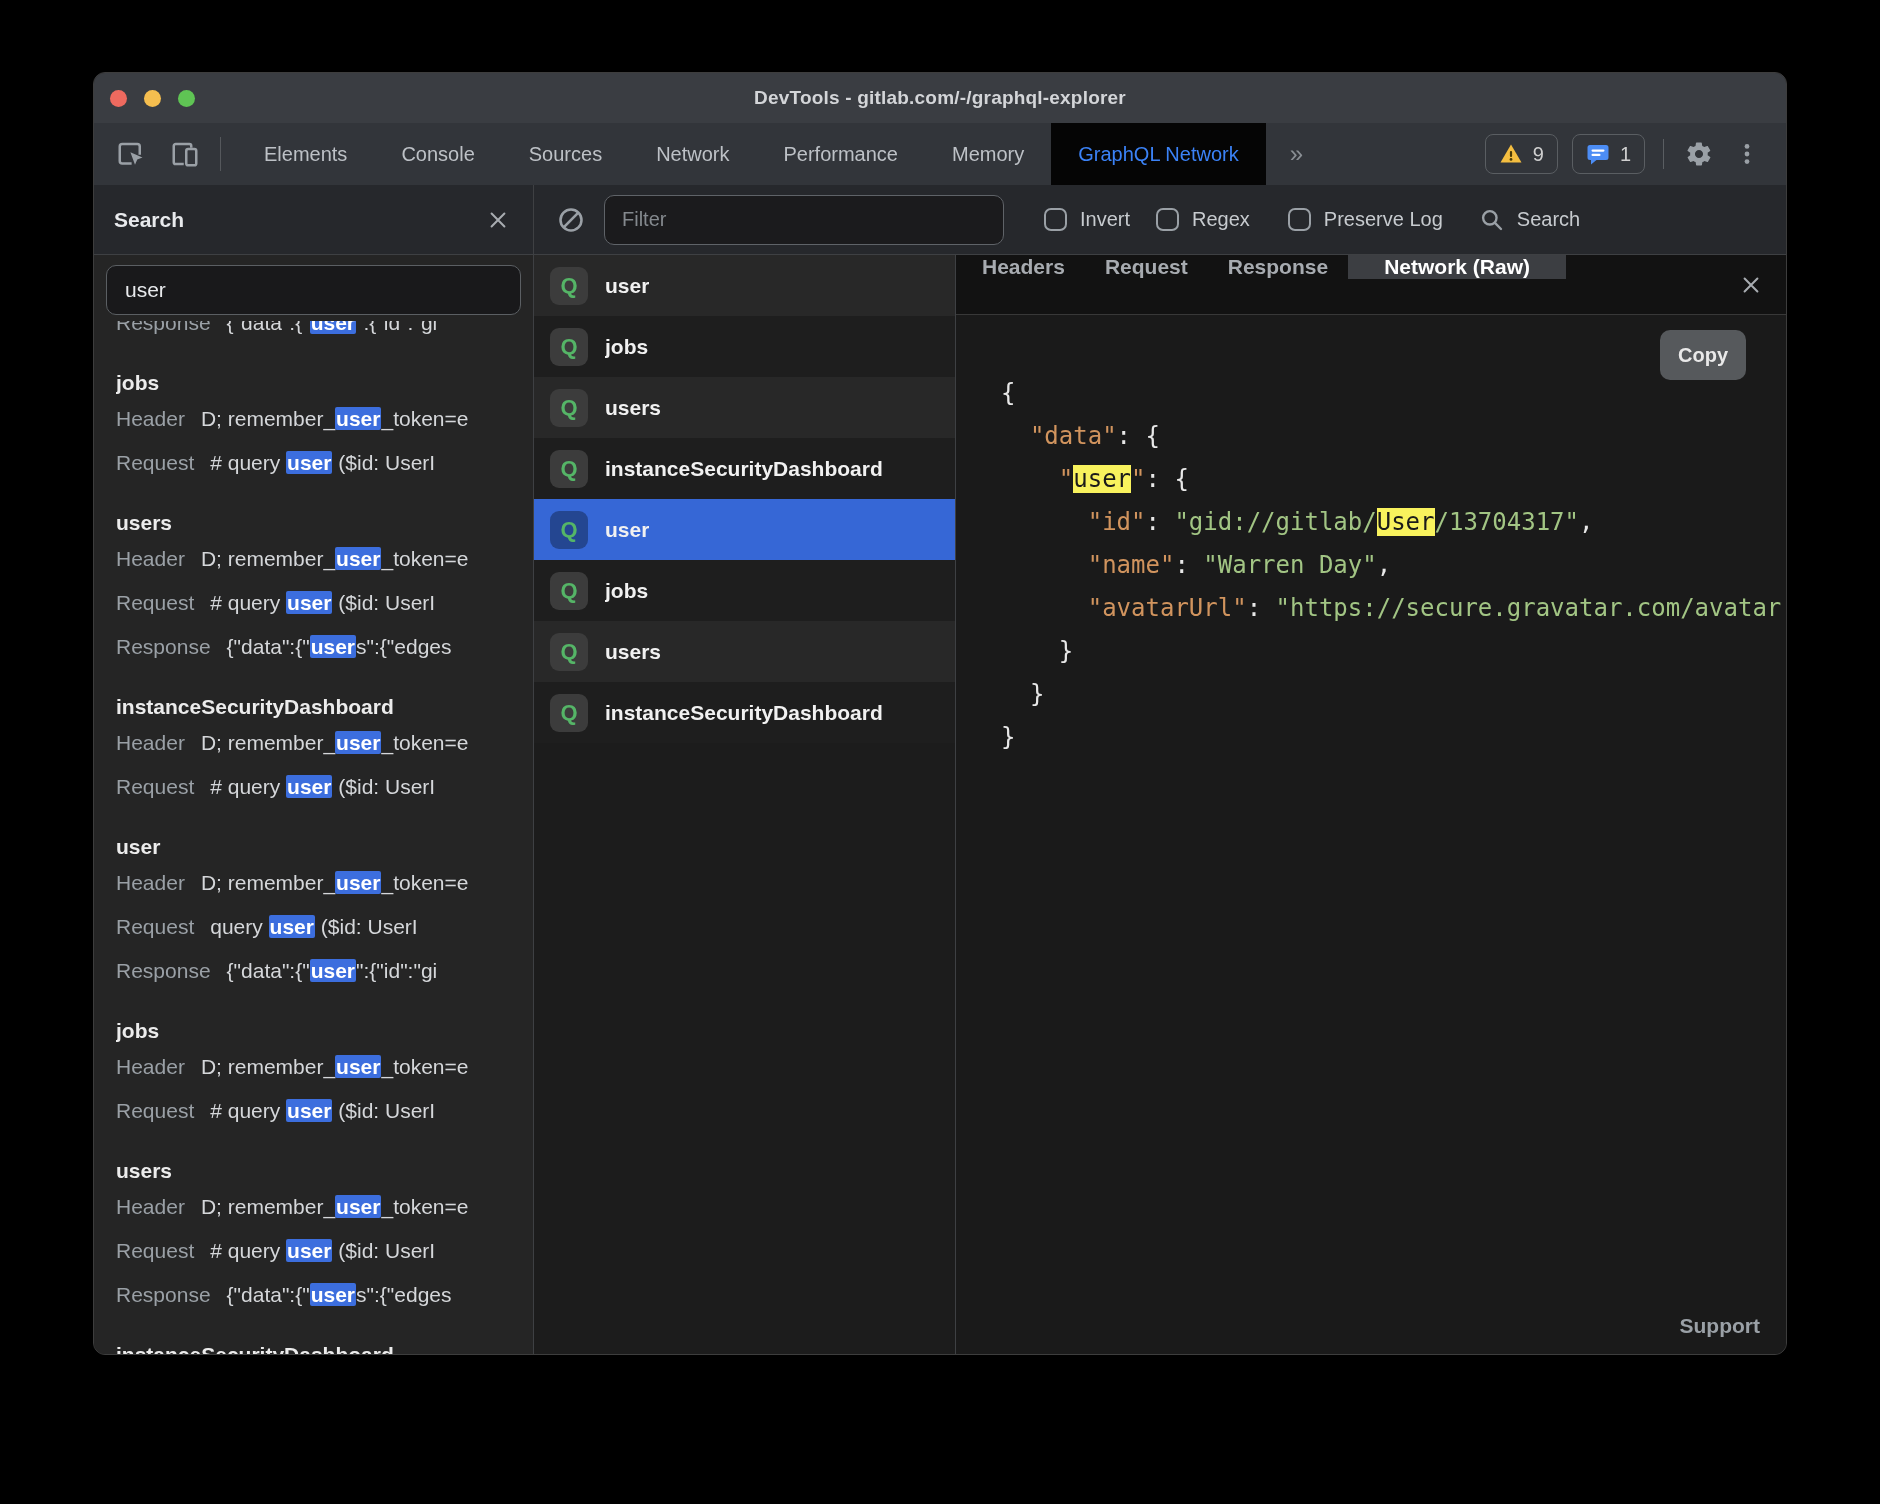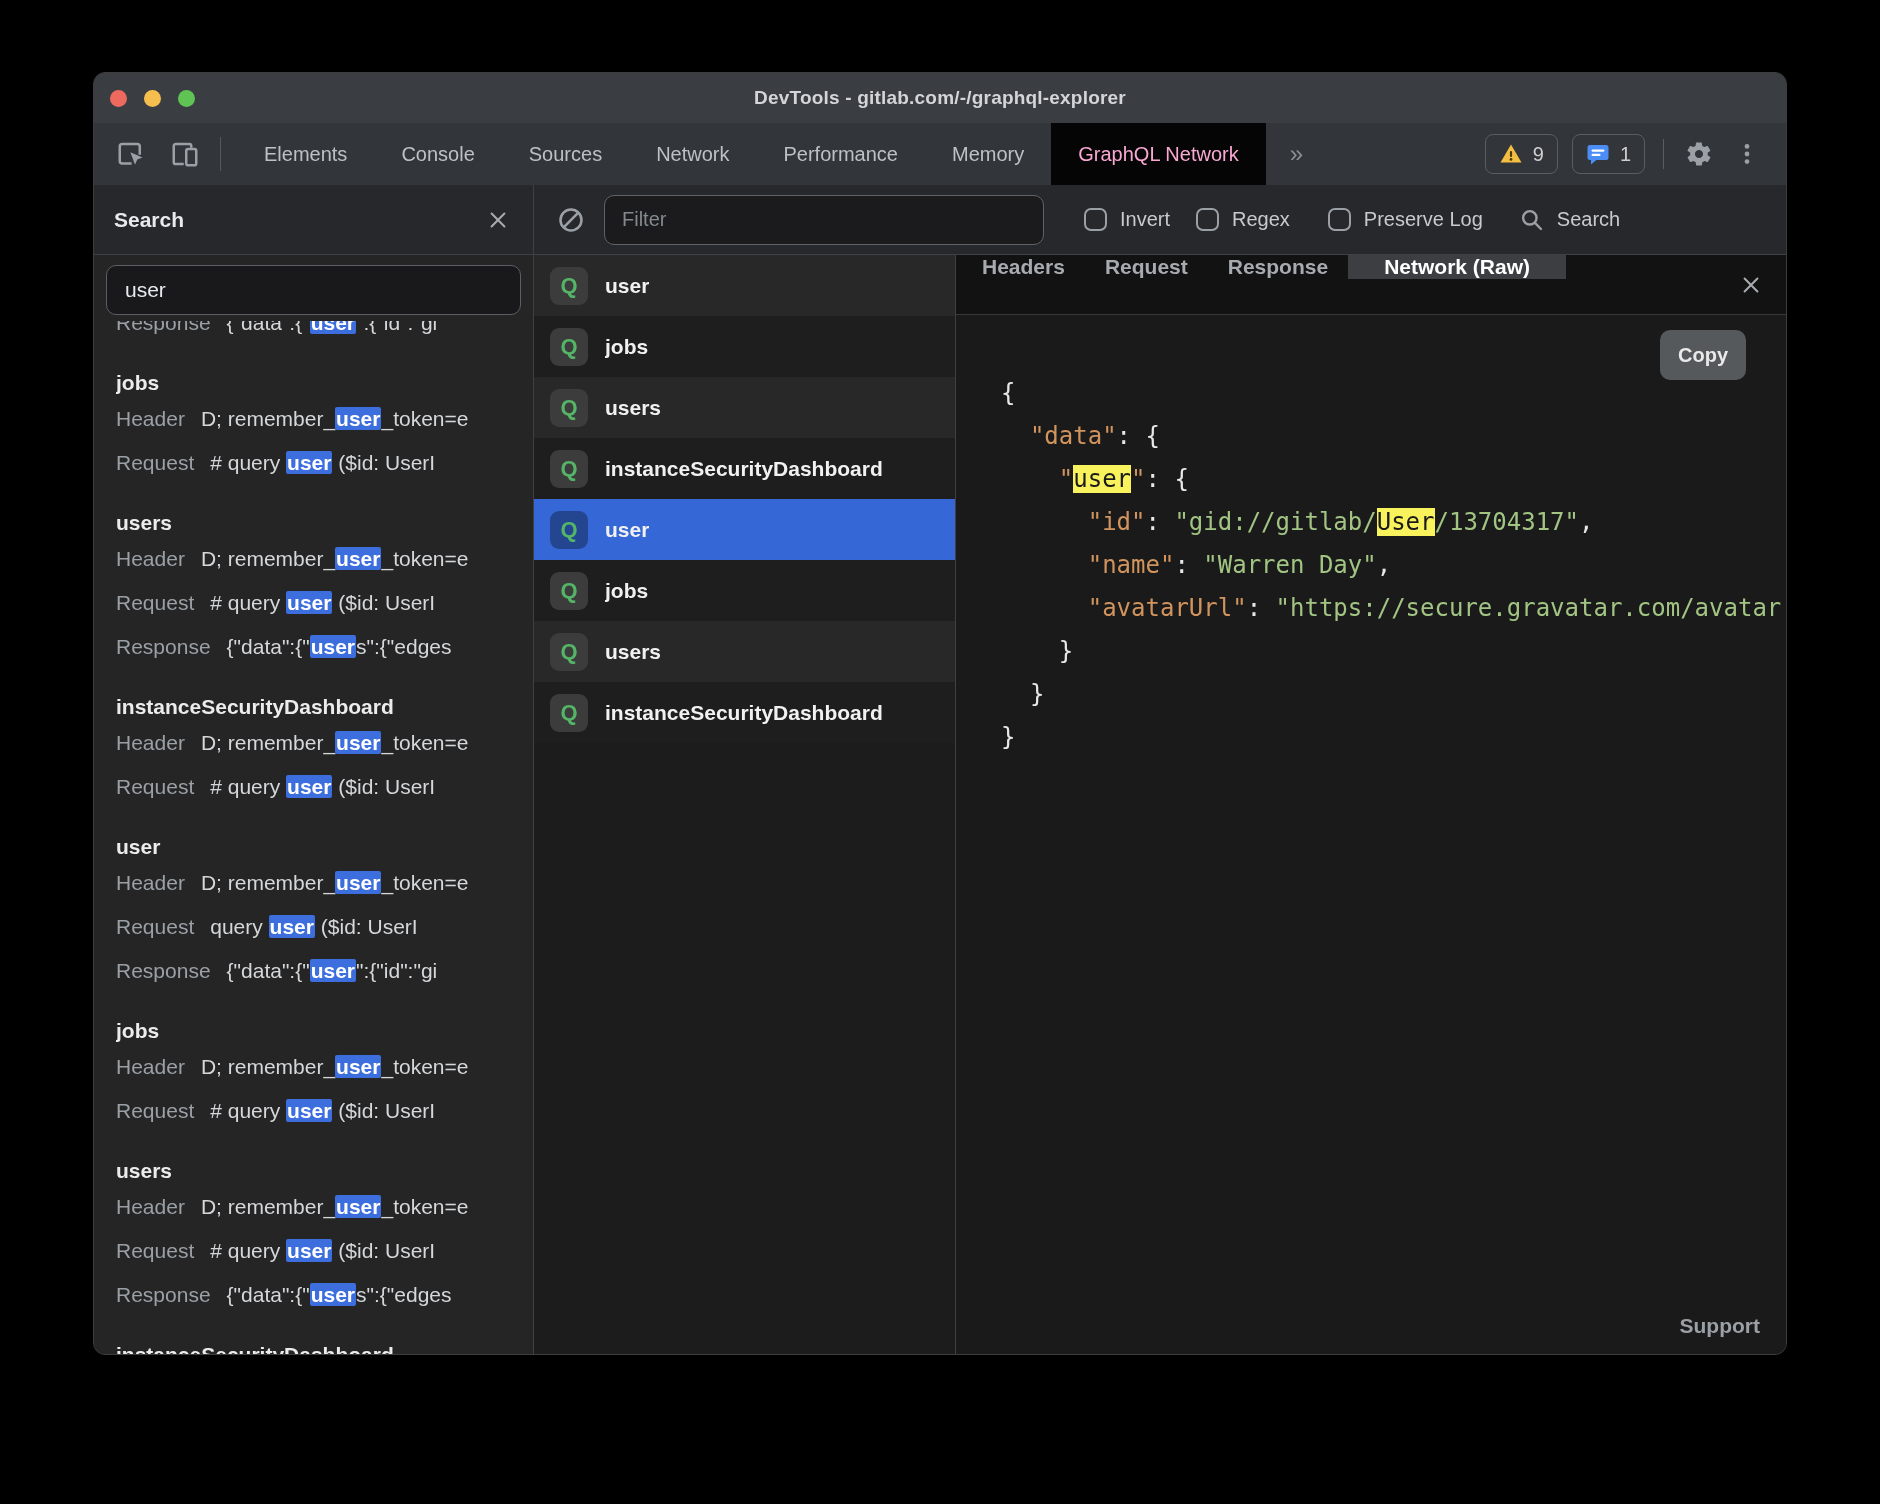--- a/index.html
+++ b/index.html
@@ -16,21 +16,21 @@
   .light { width:17px; height:17px; border-radius:50%; }
   .light.red { background:#ee6a5f; } .light.yellow { background:#f5be4f; } .light.green { background:#5fc454; }
   .win-title { font-size:19px; font-weight:700; color:#d3d5d8; letter-spacing:.2px; }
 
   
   .tabbar { height:62px; flex:0 0 62px; background:#32353a; display:flex; align-items:stretch; }
   .tb-icons { display:flex; align-items:center; padding-left:20px; gap:20px; }
   .tb-divider { width:1px; height:34px; background:#55585c; margin:14px 16px 0 18px; align-self:flex-start; margin-top:14px; }
   .main-tabs { display:flex; align-items:stretch; }
   .tab { display:flex; align-items:center; padding:0 27px; font-size:20px; color:#bdc1c6; cursor:default; white-space:nowrap; }
-  .tab.active { background:#050505; color:#f9a8d4; }
+  .tab.active { background:#050505; color:#3b82f6; }
   .chevron { display:flex; align-items:center; padding:0 24px; color:#8a8f94; font-size:24px; }
   .tb-right { margin-left:auto; display:flex; align-items:center; gap:14px; padding-right:22px; }
   .badge-box { height:40px; border:1px solid #5a5e62; border-radius:8px; display:flex; align-items:center; gap:10px; padding:0 13px; }
   .badge-count { font-size:20px; color:#cfcfcf; }
   .tb-sep { width:1px; height:30px; background:#5a5e62; margin:0 4px; }
   .icon-btn { display:flex; align-items:center; justify-content:center; width:34px; height:34px; }
 
   
   .main { flex:1; display:flex; min-height:0; }
 
@@ -48,21 +48,21 @@
   .group-title { font-size:21px; font-weight:700; color:#ececec; margin:26px 0 2px 22px; white-space:nowrap; overflow:hidden; }
   .result-line { font-size:21px; line-height:44px; height:44px; white-space:nowrap; overflow:hidden;
                  padding-left:22px; color:#d5d7da; }
   .result-label { color:#9aa0a6; margin-right:16px; }
   .hlb { background:#3c6ede; color:#fff; font-weight:600; border-radius:2px; padding:0 1px; }
 
   
   .right-stack { flex:1; display:flex; flex-direction:column; min-width:0; }
   .toolbar { height:70px; flex:0 0 70px; background:#26282c; border-bottom:1px solid #3e4043;
              display:flex; align-items:center; padding-left:20px; }
-  .filter-input { margin-left:16px; width:440px; height:50px; border-radius:10px; border:1.5px solid #5f6368;
+  .filter-input { margin-left:16px; width:400px; height:50px; border-radius:10px; border:1.5px solid #5f6368;
                   background:#1b1b1d; color:#ffffff; font-size:20px; padding:0 17px; outline:none; font-family:"Liberation Sans",sans-serif; }
   .filter-input::placeholder { color:#84898e; }
   .cb-group { display:flex; align-items:center; gap:13px; }
   .cb { width:23px; height:23px; border:2.5px solid #9aa0a6; border-radius:7px; background:transparent; flex:0 0 23px; }
   .cb-label { font-size:20px; font-weight:400; color:#c7cbcf; white-space:nowrap; }
   .ml40 { margin-left:40px; } .ml26 { margin-left:26px; } .ml38 { margin-left:38px;text-align:center; }
   .toolbar-search { display:flex; align-items:center; gap:12px; margin-left:36px; }
 
   .panels { flex:1; display:flex; min-height:0; }
 

